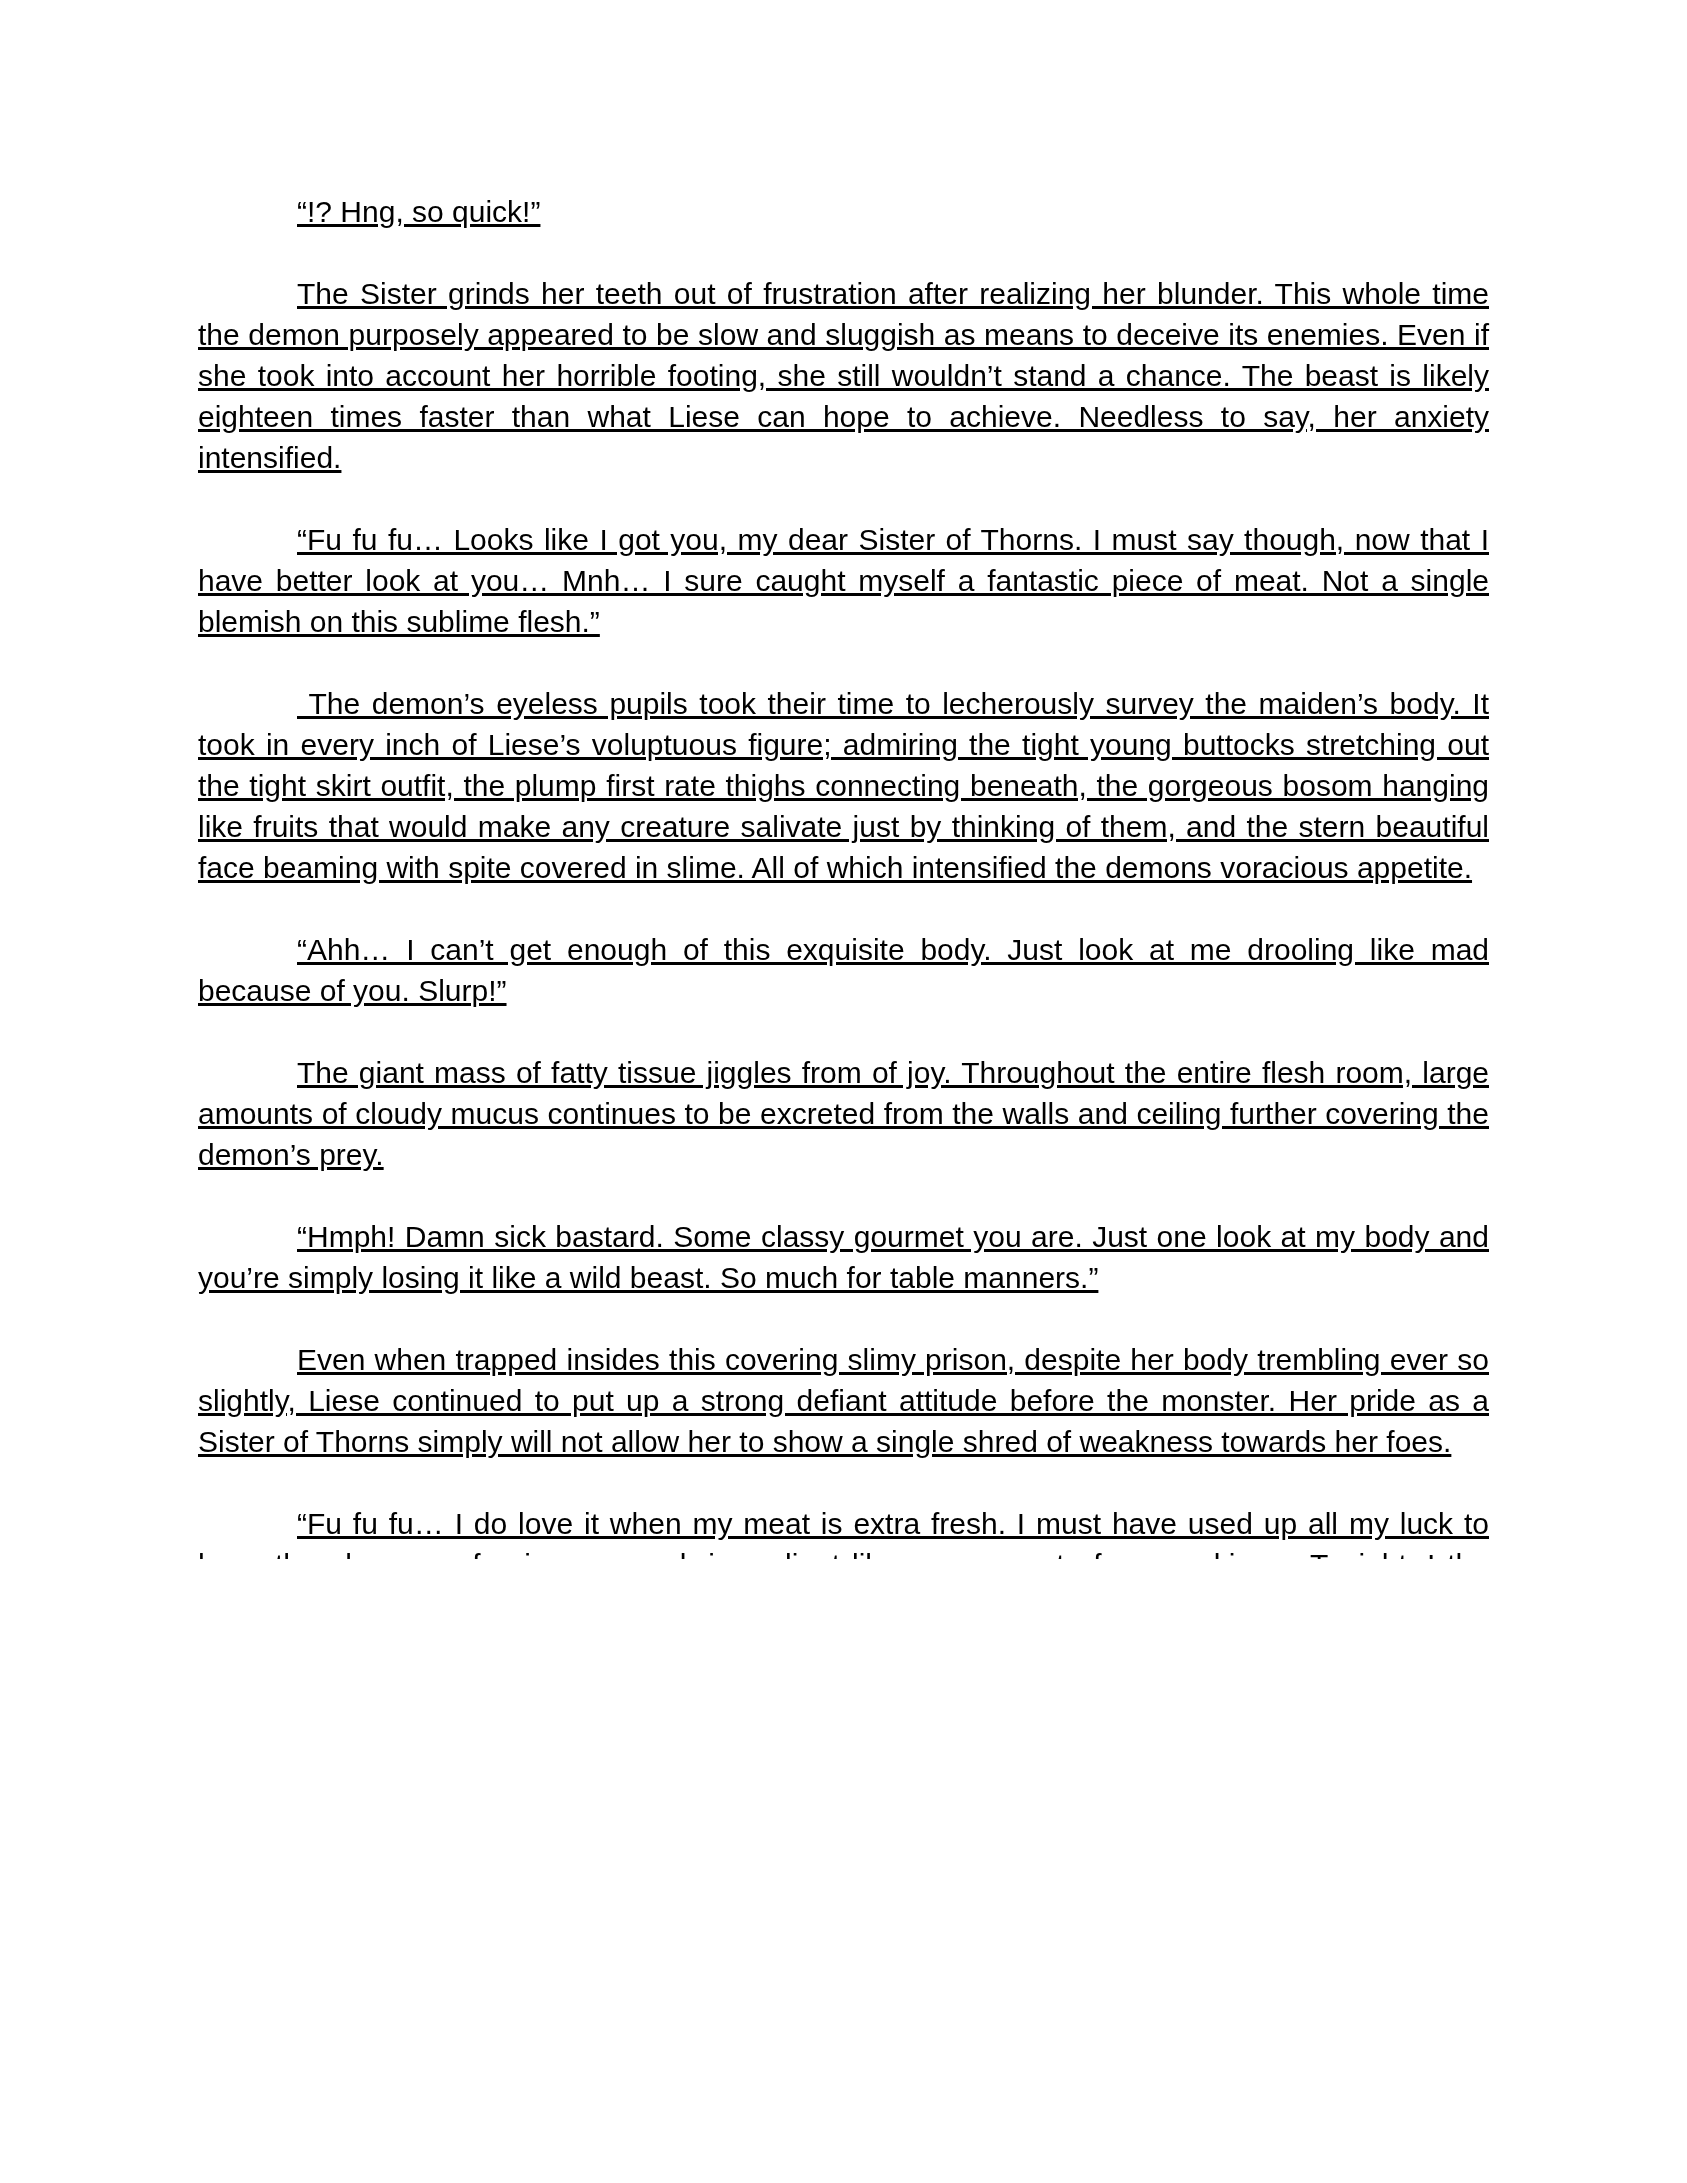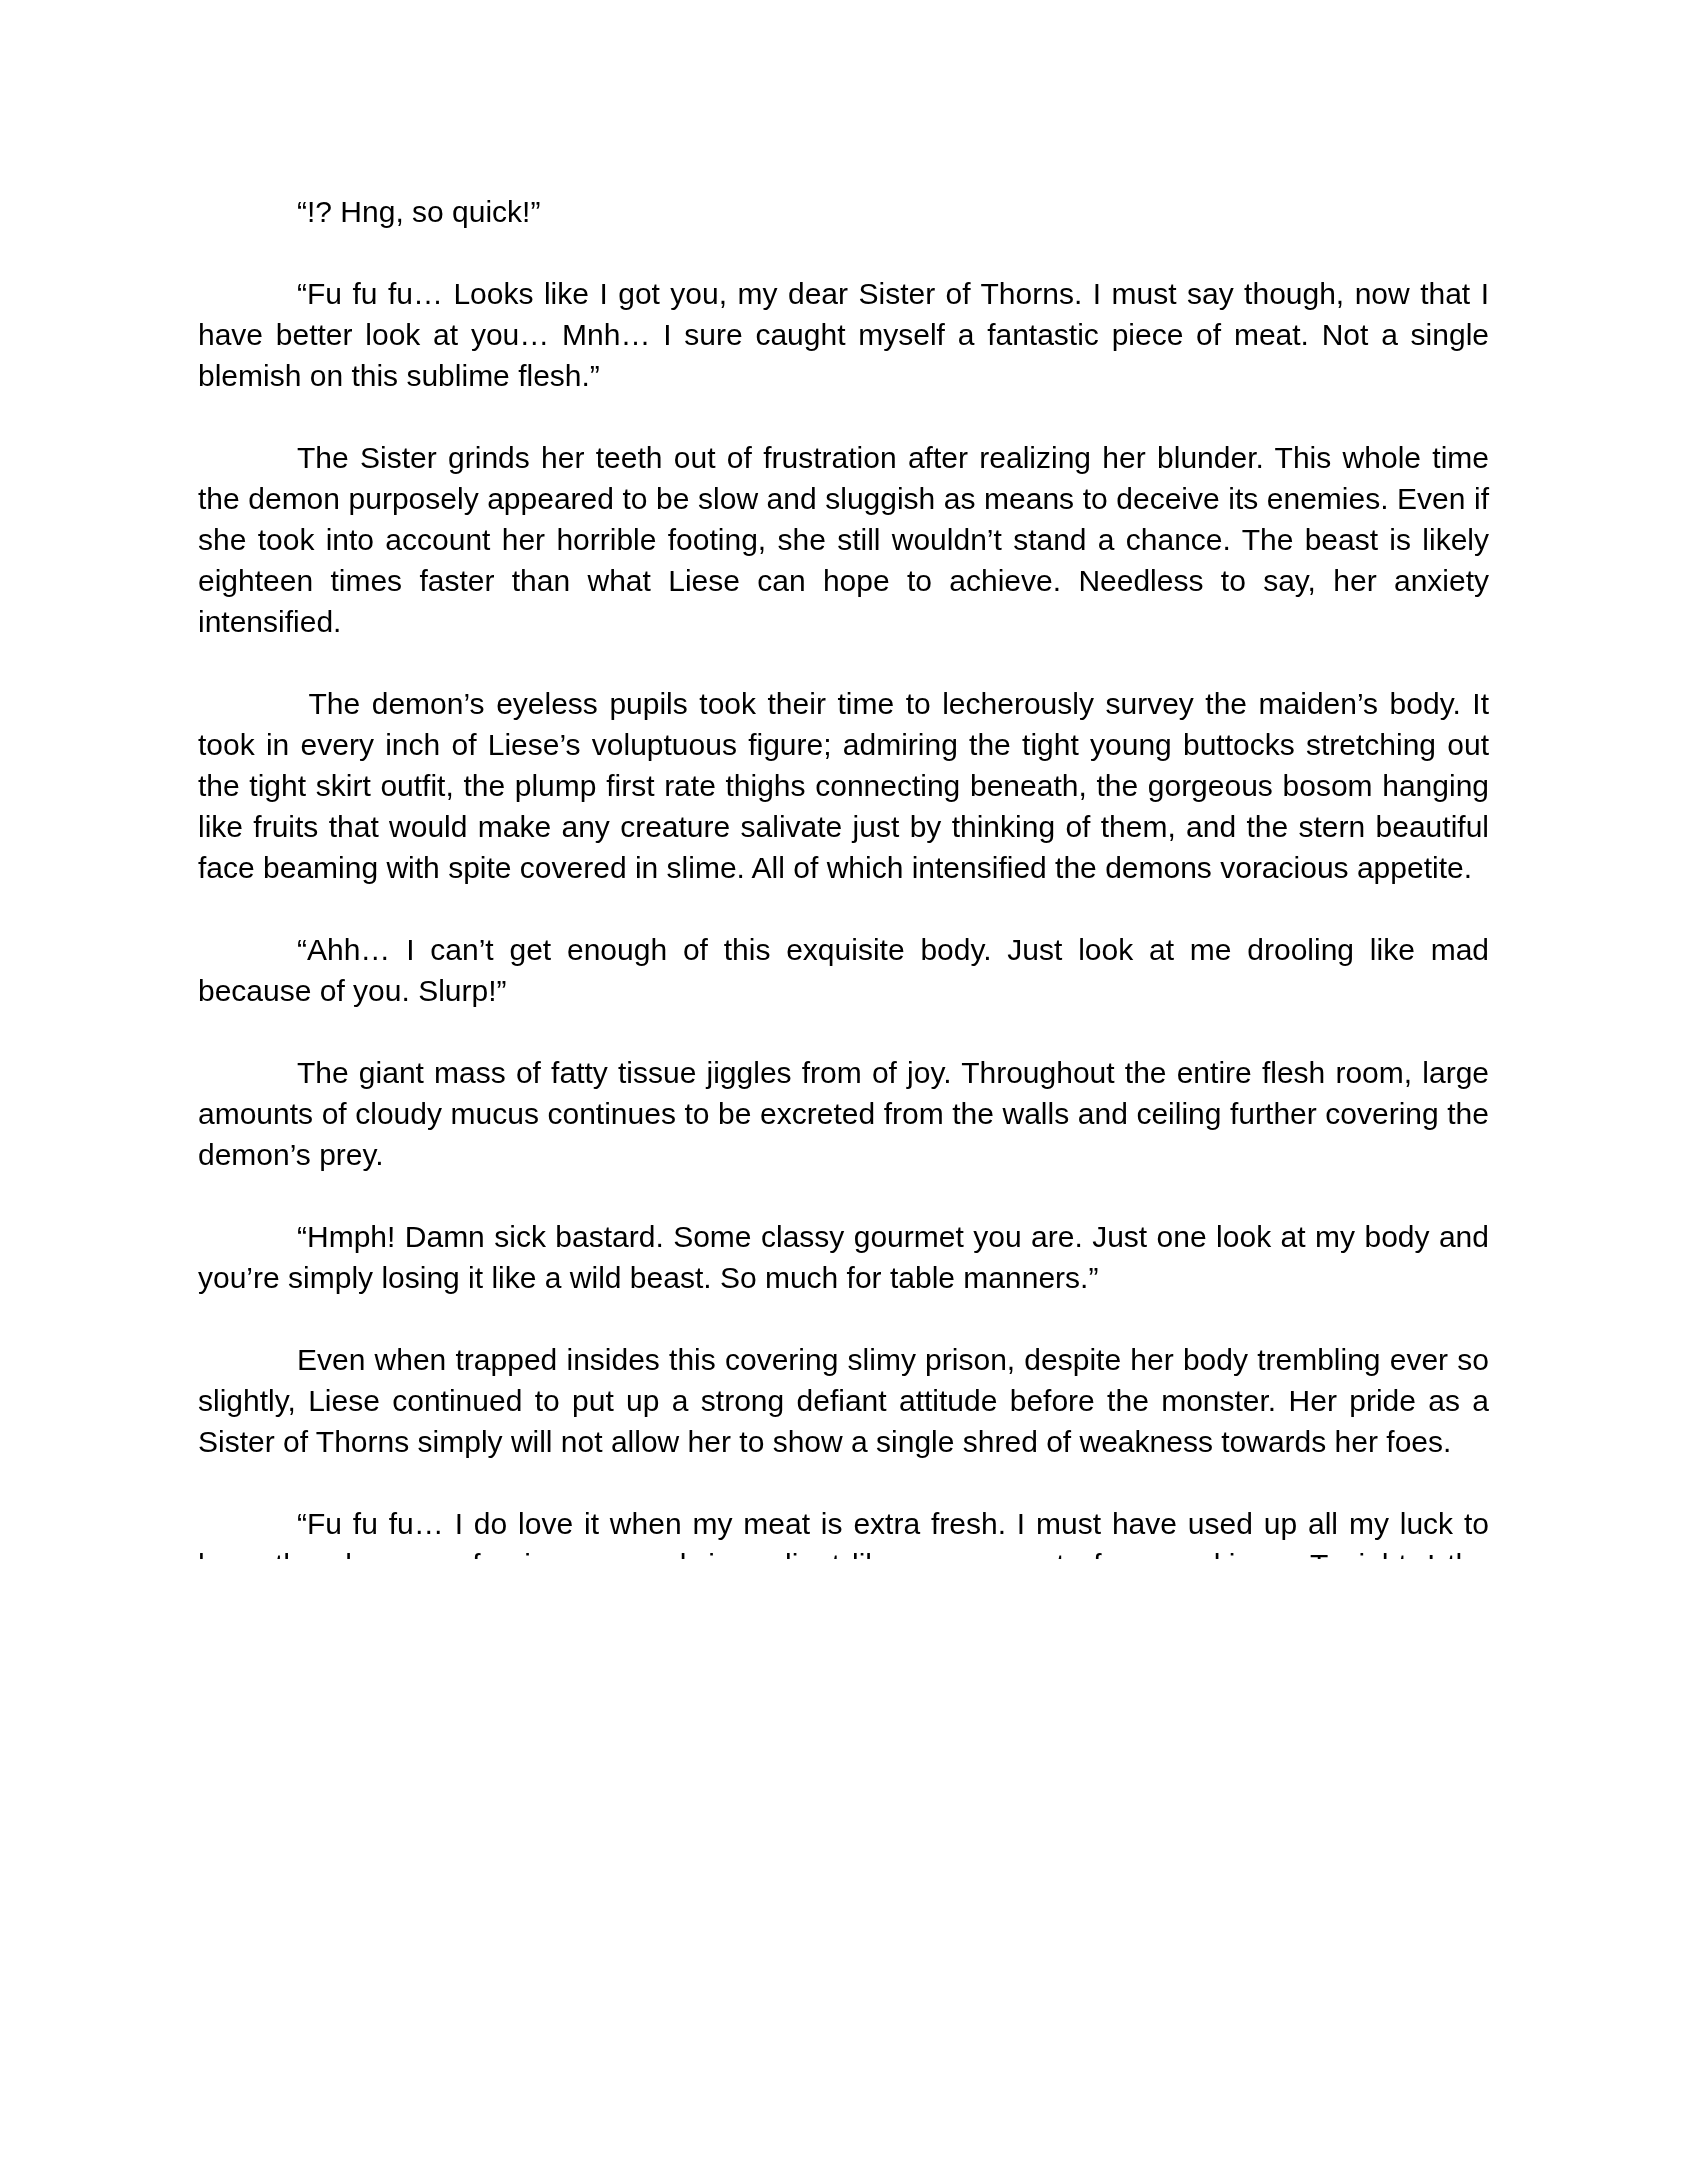--- a/index.html
+++ b/index.html
@@ -12,38 +12,39 @@
     height: 2183px;
     font-family: "Liberation Sans", "DejaVu Sans", sans-serif;
   }
   .page {
     box-sizing: border-box;
     width: 1687px;
     height: 1559px;
     padding: 191px 198px 198px 198px;
     background: #ffffff;
     overflow: hidden;
+    text-decoration: underline;
   }
   .page p {
     margin: 0 0 41px 0;
     font-size: 30px;
     line-height: 41px;
     color: #000000;
     text-align: justify;
     text-indent: 99px;
     word-spacing: normal;
   }
 </style>
 </head>
 <body>
 
 <main class="page">
   <p>“!? Hng, so quick!”</p>
+  <p>The Sister grinds her teeth out of frustration after realizing her blunder. This whole time the demon purposely appeared to be slow and sluggish as means to deceive its enemies. Even if she took into account her horrible footing, she still wouldn’t stand a chance. The beast is likely eighteen times faster than what Liese can hope to achieve. Needless to say, her anxiety intensified.</p>
   <p>“Fu fu fu… Looks like I got you, my dear Sister of Thorns. I must say though, now that I have better look at you… Mnh… I sure caught myself a fantastic piece of meat. Not a single blemish on this sublime flesh.”</p>
-  <p>The Sister grinds her teeth out of frustration after realizing her blunder. This whole time the demon purposely appeared to be slow and sluggish as means to deceive its enemies. Even if she took into account her horrible footing, she still wouldn’t stand a chance. The beast is likely eighteen times faster than what Liese can hope to achieve. Needless to say, her anxiety intensified.</p>
   <p>&nbsp;The demon’s eyeless pupils took their time to lecherously survey the maiden’s body. It took in every inch of Liese’s voluptuous figure; admiring the tight young buttocks stretching out the tight skirt outfit, the plump first rate thighs connecting beneath, the gorgeous bosom hanging like fruits that would make any creature salivate just by thinking of them, and the stern beautiful face beaming with spite covered in slime. All of which intensified the demons voracious appetite.</p>
   <p>“Ahh… I can’t get enough of this exquisite body. Just look at me drooling like mad because of you. Slurp!”</p>
   <p>The giant mass of fatty tissue jiggles from of joy. Throughout the entire flesh room, large amounts of cloudy mucus continues to be excreted from the walls and ceiling further covering the demon’s prey.</p>
   <p>“Hmph! Damn sick bastard. Some classy gourmet you are. Just one look at my body and you’re simply losing it like a wild beast. So much for table manners.”</p>
   <p>Even when trapped insides this covering slimy prison, despite her body trembling ever so slightly, Liese continued to put up a strong defiant attitude before the monster. Her pride as a Sister of Thorns simply will not allow her to show a single shred of weakness towards her foes.</p>
   <p>“Fu fu fu… I do love it when my meat is extra fresh. I must have used up all my luck to have the pleasure of using a superb ingredient like you as part of my cooking… Tonight, I the great En Dzu will craft the finest dish the world has ever known. Ahh, just thinking about it is still me… Slurp.”</p>
 </main>
 
 
 </body></html>

